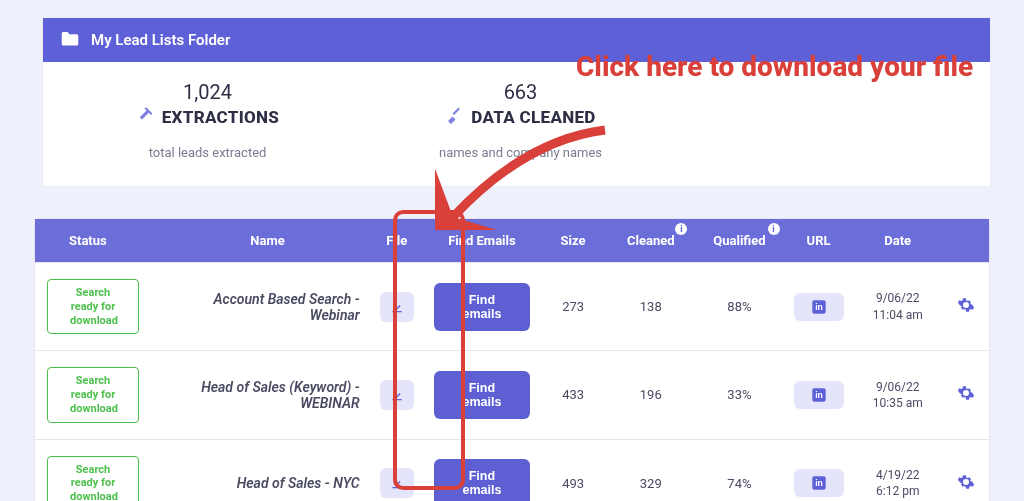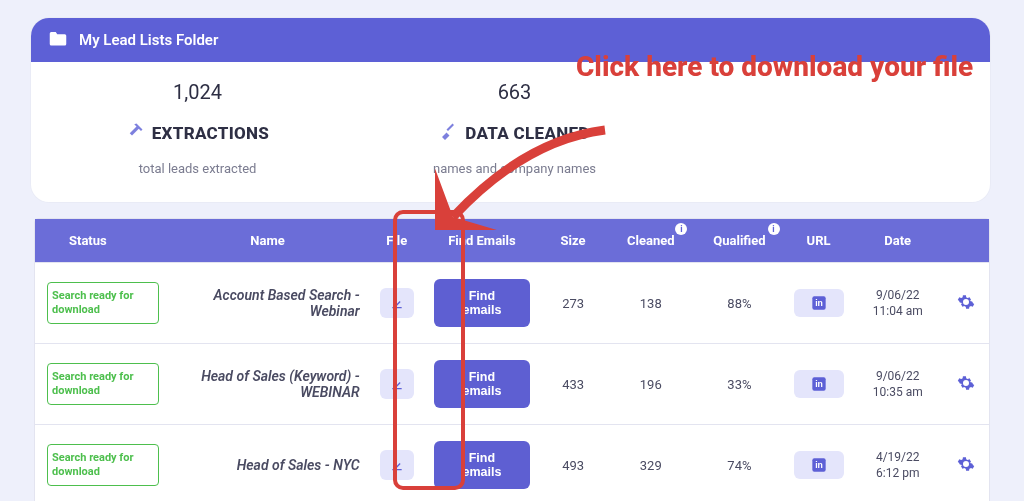--- a/index.html
+++ b/index.html
@@ -20,23 +20,23 @@
     font-family: -apple-system, BlinkMacSystemFont, "Segoe UI", Roboto, Arial, sans-serif;
     background: var(--bg);
     color: var(--text);
     width:1024px;
     height:501px;
     overflow:hidden;
     position:relative;
   }
   .panel{
     position:absolute;
-    top:18px; left:31px; right:34px;
+    top:18px; left:43px; right:34px;
     background:#fff;
-    border-radius:18px;
+    border-radius:0;
     overflow:hidden;
     box-shadow: 0 0 0 1px rgba(0,0,0,0.02);
   }
   .panel-header{
     background: var(--indigo);
     color:#fff;
     padding:12px 18px;
     display:flex;
     align-items:center;
     gap:12px;
@@ -50,21 +50,21 @@
   .stat{
     flex:1;
     text-align:center;
   }
   .stat .num{ font-size:20px; color:#2e2f44;}
   .stat .label{
     font-size:17px;
     font-weight:800;
     letter-spacing:0.3px;
     color:#2e2f44;
-    margin-top:18px;
+    margin-top:2px;
     display:inline-flex;
     align-items:center;
     gap:8px;
   }
   .stat .desc{
     font-size:13px;
     color: var(--muted);
     margin-top:17px;
   }
 
@@ -113,24 +113,24 @@
   tbody td:first-child{text-align:left; padding-left:12px;}
   tbody td.name-cell{text-align:right; font-weight:600; font-size:14px; padding-left:6px;font-style:italic;}
 
   .status-badge{
     display:inline-block;
     border:1.5px solid var(--green);
     color: var(--green);
     font-weight:700;
     font-size:11px;
     line-height:1.25;
-    padding:6px 4px;
+    padding:6px 22px;
     border-radius:4px;
-    text-align:left;
-    width:112px;
+    text-align:center;
+    width:92px;
   }
   .dl-btn{
     width:34px;height:30px;
     background: var(--indigo-pale);
     border-radius:6px;
     display:inline-flex;
     align-items:center;
     justify-content:center;
     cursor:pointer;
   }

